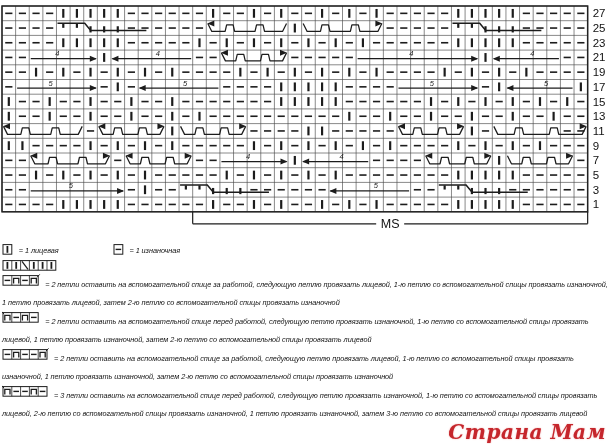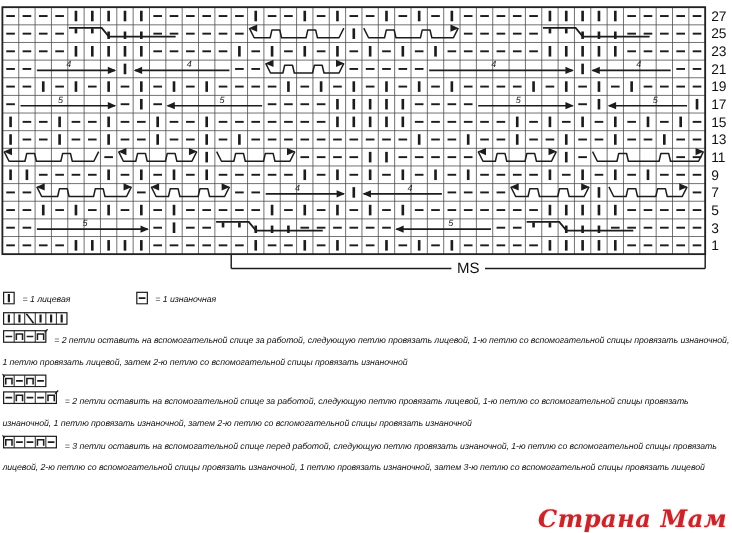--- a/index.html
+++ b/index.html
@@ -682,21 +682,21 @@
     <div class="legend-row"><svg width="39.2" height="12.5" viewBox="0 0 39.2 12.5" class="sym">
         <rect x="1" y="1.6" width="35.2" height="9.6" fill="none" stroke="#1c1c1c" stroke-width="1"></rect>
         <line x1="9.8" y1="1.6" x2="9.8" y2="11.2" stroke="#1c1c1c" stroke-width="0.8"></line>
         <line x1="18.6" y1="1.6" x2="18.6" y2="11.2" stroke="#1c1c1c" stroke-width="0.8"></line>
         <line x1="27.400000000000002" y1="1.6" x2="27.400000000000002" y2="11.2" stroke="#1c1c1c" stroke-width="0.8"></line>
         <path d="M2.8000000000000003,9.4 L2.8000000000000003,4.4 L8,4.4 L8,9.4" fill="none" stroke="#1c1c1c" stroke-width="1.3"></path>
         <line x1="11.400000000000002" y1="6.4" x2="17" y2="6.4" stroke="#1c1c1c" stroke-width="1.4"></line>
         <path d="M20.4,9.4 L20.4,4.4 L25.6,4.4 L25.6,9.4" fill="none" stroke="#1c1c1c" stroke-width="1.3"></path>
         <line x1="29.000000000000004" y1="6.4" x2="34.6" y2="6.4" stroke="#1c1c1c" stroke-width="1.4"></line>
         <line x1="2" y1="3.1" x2="-0.5" y2="0.40000000000000013" stroke="#1c1c1c" stroke-width="1"></line>
-      </svg></div>
+      </svg><span class="legend-text">= 2 петли оставить на вспомогательной спице перед работой, следующую петлю провязать изнаночной, 1-ю петлю со вспомогательной спицы провязать лицевой, 1 петлю провязать изнаночной, затем 2-ю петлю со вспомогательной спицы провязать лицевой</span></div>
     <div class="legend-row"><svg width="48" height="12.5" viewBox="0 0 48 12.5" class="sym">
         <rect x="1" y="1.6" width="44" height="9.6" fill="none" stroke="#1c1c1c" stroke-width="1"></rect>
         <line x1="9.8" y1="1.6" x2="9.8" y2="11.2" stroke="#1c1c1c" stroke-width="0.8"></line>
         <line x1="18.6" y1="1.6" x2="18.6" y2="11.2" stroke="#1c1c1c" stroke-width="0.8"></line>
         <line x1="27.400000000000002" y1="1.6" x2="27.400000000000002" y2="11.2" stroke="#1c1c1c" stroke-width="0.8"></line>
         <line x1="36.2" y1="1.6" x2="36.2" y2="11.2" stroke="#1c1c1c" stroke-width="0.8"></line>
         <line x1="2.6000000000000005" y1="6.4" x2="8.2" y2="6.4" stroke="#1c1c1c" stroke-width="1.4"></line>
         <path d="M11.600000000000001,9.4 L11.600000000000001,4.4 L16.8,4.4 L16.8,9.4" fill="none" stroke="#1c1c1c" stroke-width="1.3"></path>
         <line x1="20.2" y1="6.4" x2="25.8" y2="6.4" stroke="#1c1c1c" stroke-width="1.4"></line>
         <line x1="29.000000000000004" y1="6.4" x2="34.6" y2="6.4" stroke="#1c1c1c" stroke-width="1.4"></line>

